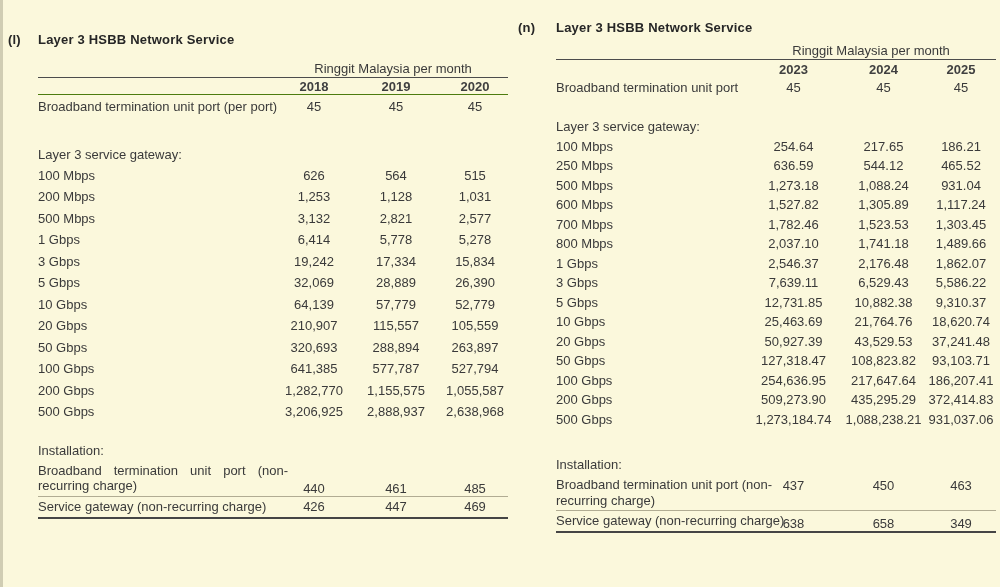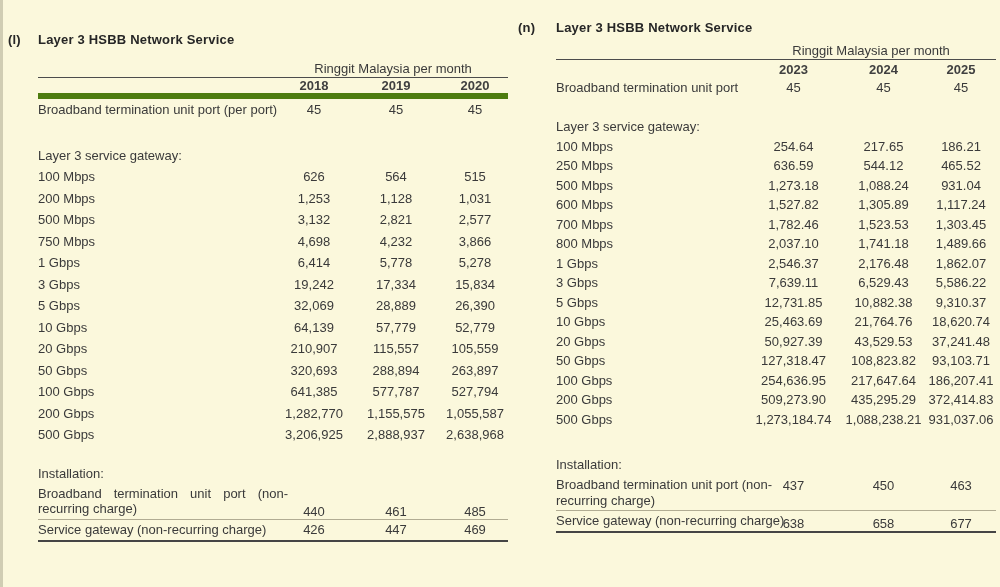--- a/index.html
+++ b/index.html
@@ -29,21 +29,21 @@
   .panel-r table { margin-left:38px; width:440px; margin-top:8px;  }
 
   
   .panel-l col.c-lbl { width:240px; } .panel-l col.c-v1 { width:72px; } .panel-l col.c-v2 { width:92px; } .panel-l col.c-v3 { width:66px; }
   .panel-r col.c-lbl { width:190px; } .panel-r col.c-v1 { width:95px; } .panel-r col.c-v2 { width:85px; } .panel-r col.c-v3 { width:70px; }
 
   thead td { vertical-align:bottom; }
   tr.unit td { border-bottom:1px solid #4c4c4c; height:14px; }
   td.unit-h { text-align:center; padding-bottom:1px; white-space:nowrap;margin-top:24px; }
   tr.years td { height:17px; }
-  table.year-rule tr.years td { border-bottom:6px solid #4d7c0f; }
+  table.year-rule tr.years td { border-bottom:1px solid #4d7c0f; }
   td.yr { text-align:center; font-weight:bold; color:#404040; }
 
   tbody td { vertical-align:middle; }
   .panel-l tbody tr.data td { height:21.5px; }
   .panel-r tbody tr.data td { height:19.5px; }
   .panel-l tbody tr.first-row td { height:24px; }
   .panel-r tbody tr.first-row td { height:22px; }
   tbody tr.group td { height:20px; vertical-align:bottom; padding-bottom:3px; }
   td.val { text-align:center; white-space:nowrap; }
   td.lbl span { white-space:nowrap; }
@@ -111,26 +111,20 @@
           <td class="val">1,128</td>
           <td class="val">1,031</td>
         </tr>
         <tr class="data">
           <td class="lbl"><span>500 Mbps</span></td>
           <td class="val">3,132</td>
           <td class="val">2,821</td>
           <td class="val">2,577</td>
         </tr>
         <tr class="data">
-          <td class="lbl"><span>750 Mbps</span></td>
-          <td class="val">4,698</td>
-          <td class="val">4,232</td>
-          <td class="val">3,866</td>
-        </tr>
-        <tr class="data">
           <td class="lbl"><span>1 Gbps</span></td>
           <td class="val">6,414</td>
           <td class="val">5,778</td>
           <td class="val">5,278</td>
         </tr>
         <tr class="data">
           <td class="lbl"><span>3 Gbps</span></td>
           <td class="val">19,242</td>
           <td class="val">17,334</td>
           <td class="val">15,834</td>
@@ -341,17 +335,17 @@
           <td class="val">437</td>
           <td class="val">450</td>
           <td class="val">463</td>
         </tr>
         <tr class="data wrap justify end v-bottom">
           <td class="lbl">
             <span>Service gateway (non-recurring charge)</span>
           </td>
           <td class="val">638</td>
           <td class="val">658</td>
-          <td class="val">677</td>
+          <td class="val">349</td>
         </tr>
       </tbody>
   </table>
 </section>
 
 </body></html>

